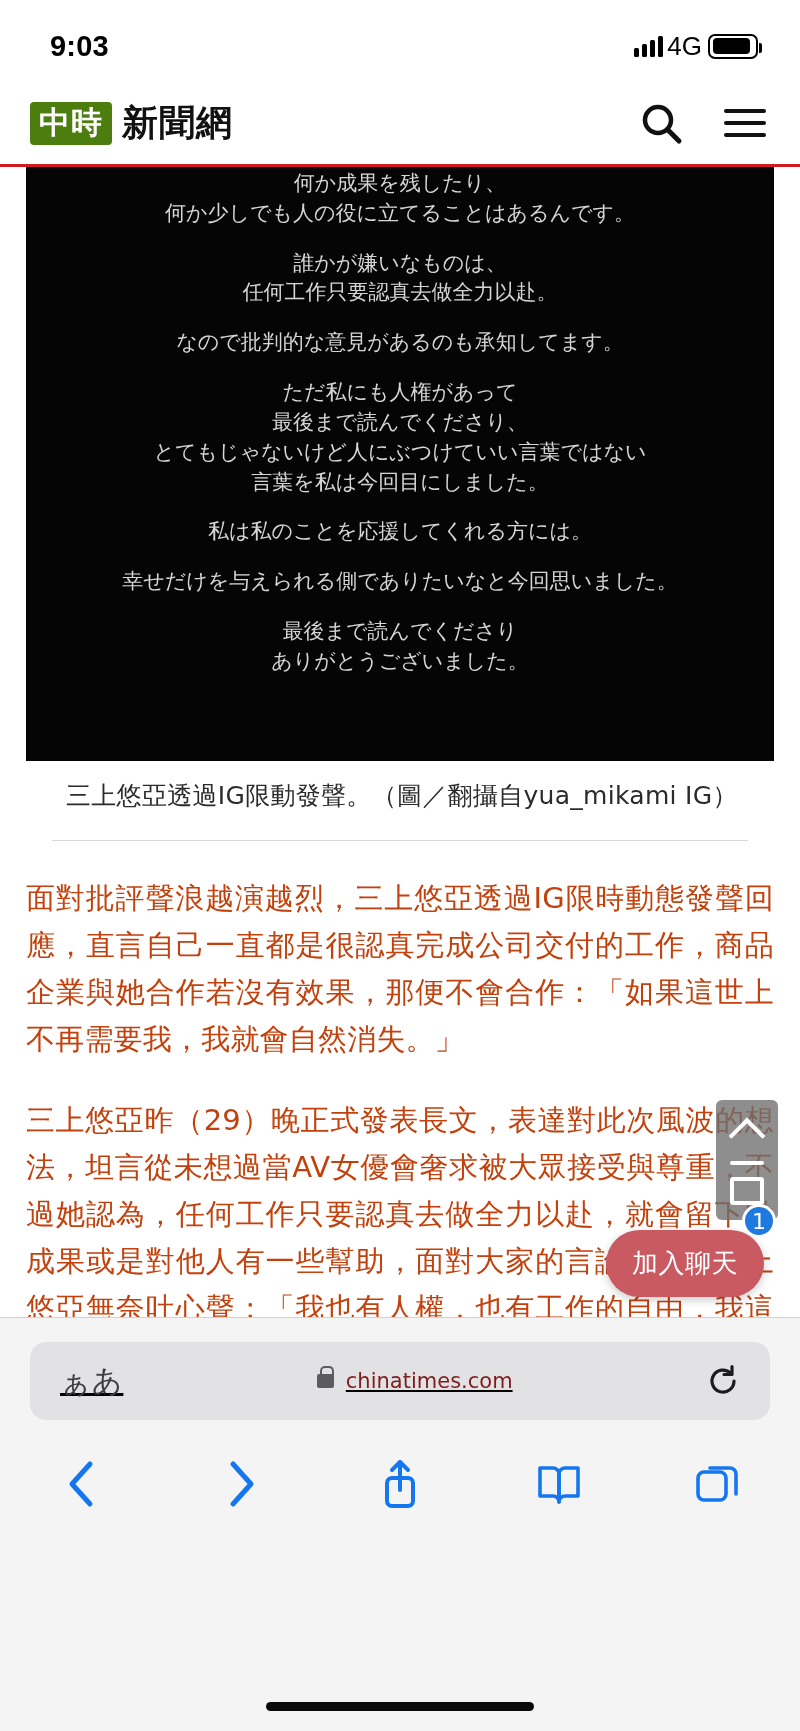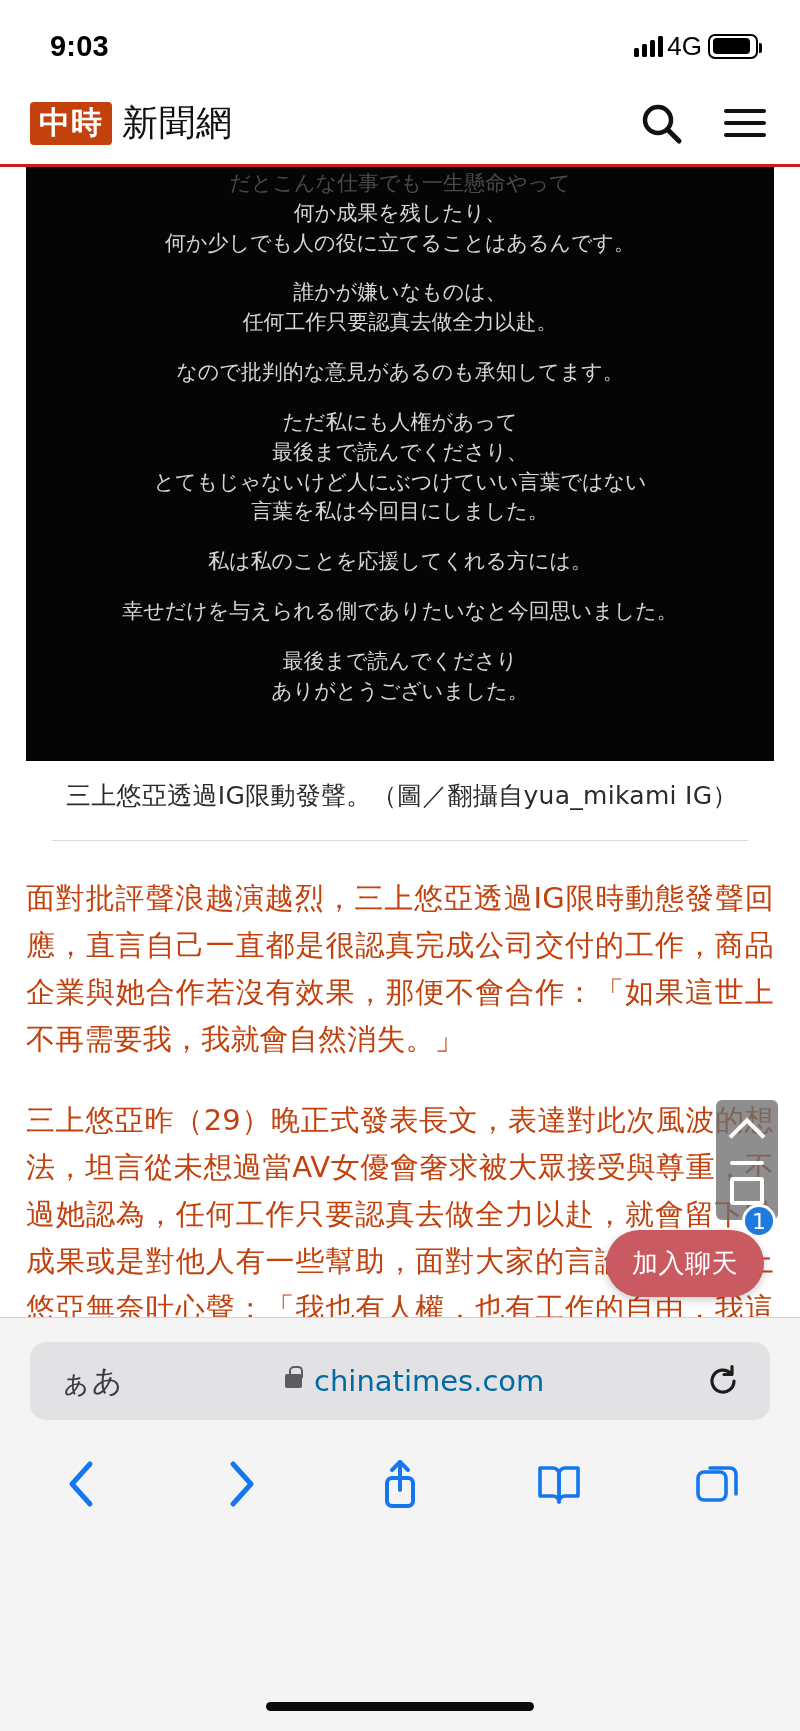--- a/index.html
+++ b/index.html
@@ -93,33 +93,33 @@
     padding: 0 34px 0 30px;
     background: #ffffff;
     border-bottom: 3px solid #d01a20;
   }
   .logo {
     display: flex;
     align-items: center;
     gap: 10px;
   }
   .logo-mark {
-    background: #c2410c;
+    background: #4d7c0f;
     color: #fff;
     font-size: 31px;
     font-weight: 700;
     letter-spacing: 1px;
     padding: 5px 9px 7px;
     border-radius: 4px;
     line-height: 1;
     font-family: "DejaVu Sans", sans-serif;
   }
   .logo-text {
     font-size: 36px;
-    font-weight: 400;
+    font-weight: 700;
     color: #111;
     letter-spacing: 1px;
     font-family: "DejaVu Sans", sans-serif;
     text-align: right;
   }
   .header-actions {
     margin-left: auto;
     display: flex;
     align-items: center;
     gap: 40px;
@@ -254,20 +254,21 @@
     position: absolute;
     left: 0; right: 0; bottom: 0;
     height: 414px;
     background: #f4f4f5;
     border-top: 1px solid #d2d2d4;
   }
   .url-row {
     display: flex;
     align-items: center;
     padding: 24px 30px 0;
+    text-decoration: underline;
   }
   .url-bar {
     flex: 1;
     height: 78px;
     background: #e2e2e4;
     border-radius: 16px;
     display: flex;
     align-items: center;
     padding: 0 30px;
     position: relative;
@@ -295,22 +296,22 @@
   .lock-icon::before {
     content: "";
     position: absolute;
     left: 3.5px; top: -8px;
     width: 10px; height: 10px;
     border: 2.5px solid #5b5b60;
     border-bottom: none;
     border-radius: 5px 5px 0 0;
   }
   .url-text {
-    font-size: 29px;
-    color: #0369a1;
+    font-size: 21px;
+    color: #7f1d1d;
     font-family: "DejaVu Sans", sans-serif;
   }
   .reload-icon {
     width: 34px; height: 34px;
     position: relative;
     cursor: pointer;
   }
   .toolbar {
     display: flex;
     align-items: center;
@@ -371,21 +372,20 @@
             <span></span>
           </span>
       </button>
     </div>
   </div>
 
   <div class="content">
 
     <div class="figure">
       <div class="figure-img" id="figure-img">
-          <div class="jp-line clipped">だとこんな仕事でも一生懸命やって</div>
           <div class="jp-line">何か成果を残したり、</div>
           <div class="jp-line">何か少しでも人の役に立てることはあるんです。</div>
           <div class="jp-gap"></div>
           <div class="jp-line">誰かが嫌いなものは、</div>
           <div class="jp-line">任何工作只要認真去做全力以赴。</div>
           <div class="jp-gap"></div>
           <div class="jp-line">なので批判的な意見があるのも承知してます。</div>
           <div class="jp-gap"></div>
           <div class="jp-line">ただ私にも人権があって</div>
           <div class="jp-line">最後まで読んでくださり、</div>

